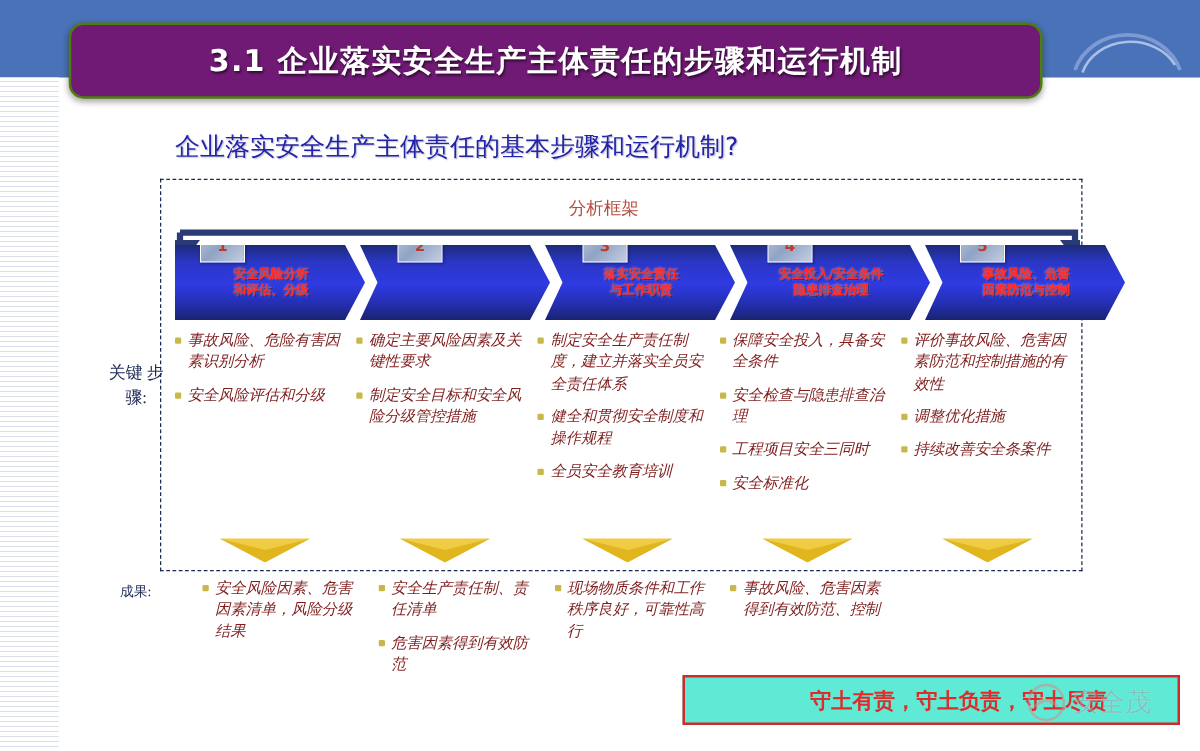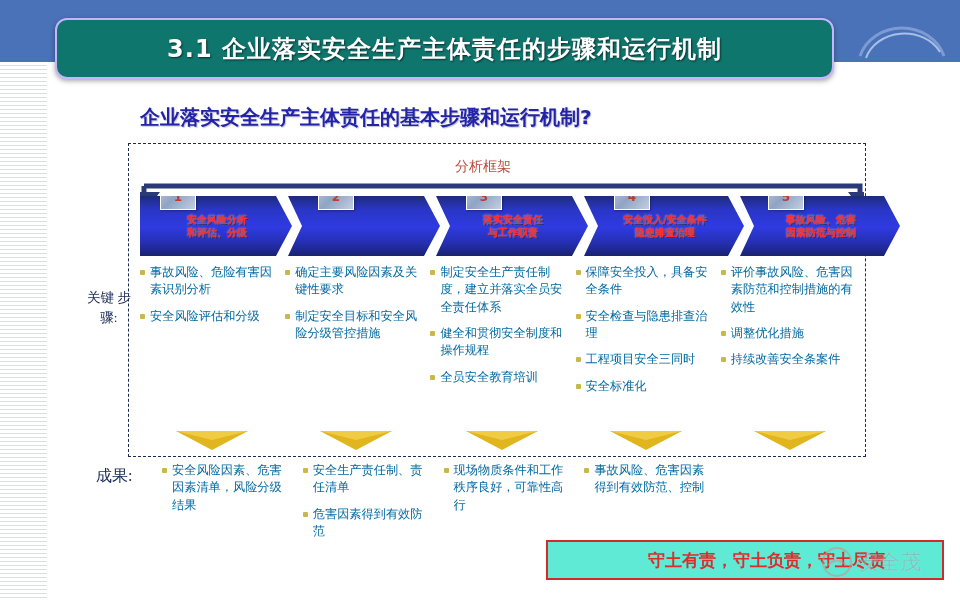--- a/index.html
+++ b/index.html
@@ -16,34 +16,34 @@
   .top-arc{position:absolute;right:12px;top:2px;width:92px;height:58px;overflow:hidden;}
   .top-arc svg{display:block;}
   .left-stripes{
     position:absolute;left:0;top:62px;width:47px;height:539px;
     background:repeating-linear-gradient(to bottom,#ffffff 0px,#ffffff 3px,#d8dfe9 3px,#d8dfe9 4px);
   }
 
   
   .title-bar{
     position:absolute;left:55px;top:18px;width:775px;height:57px;
-    background:#0f766e;border-radius:12px;border:2px solid #c4b5fd;
+    background:#701a75;border-radius:12px;border:2px solid #4d7c0f;
     box-shadow:0 2px 5px rgba(0,0,0,.35);
     display:flex;align-items:center;justify-content:center;
   }
   .title-bar .t{
     color:#ffffff;font-size:24px;font-weight:bold;letter-spacing:1px;
     font-family:"DejaVu Sans","Liberation Sans",sans-serif;
     text-shadow:1px 1px 2px rgba(0,0,0,.6);
   }
 
   
   .subtitle{
     position:absolute;left:140px;top:104px;
-    color:#2323a8;font-size:20px;font-weight:bold;
+    color:#2323a8;font-size:20px;font-weight:normal;
     font-family:"DejaVu Sans","Liberation Sans",sans-serif;
     text-shadow:1px 1px 1px rgba(120,120,160,.45);
     white-space:nowrap;
   }
 
   
   .dashed-frame{
     position:absolute;left:128px;top:143px;width:736px;height:312px;
     border:1px dashed #1b2a55;
   }
@@ -80,34 +80,35 @@
     box-shadow:1px 1px 2px rgba(0,0,0,.3);
   }
 
   
   .keysteps{
     position:absolute;left:86px;top:288px;width:46px;
     color:#1b2a55;font-size:13.5px;line-height:1.5;text-align:center;
   }
   .results-label{
     position:absolute;left:96px;top:466px;
-    color:#1b2a55;font-size:16px;white-space:nowrap;
+    color:#1b2a55;font-size:11px;white-space:nowrap;
   }
 
   
   .cols{position:absolute;left:138px;top:264px;width:726px;height:165px;display:flex;}
   .col{width:145.2px;box-sizing:border-box;padding-right:6px;}
   .bul{display:flex;margin-bottom:9px;}
   .bul .dot{
     flex:0 0 auto;width:5px;height:5px;background:#c8b84a;border-radius:1px;
     margin:6px 5px 0 2px;
   }
   .bul .btxt{
-    color:#0369a1;font-size:12.2px;line-height:1.42;
+    color:#7f1d1d;font-size:12.2px;line-height:1.42;
     font-family:"DejaVu Serif","Liberation Serif",serif;
+    font-style:italic;
   }
 
   
   .arrows{position:absolute;left:138px;top:430px;width:726px;height:22px;}
   .yarrow{position:absolute;top:0;width:72px;height:20px;}
 
   
   .outcomes{position:absolute;left:160px;top:462px;width:704px;height:125px;display:flex;}
   .ocol{width:140.8px;box-sizing:border-box;padding-right:8px;}
 

